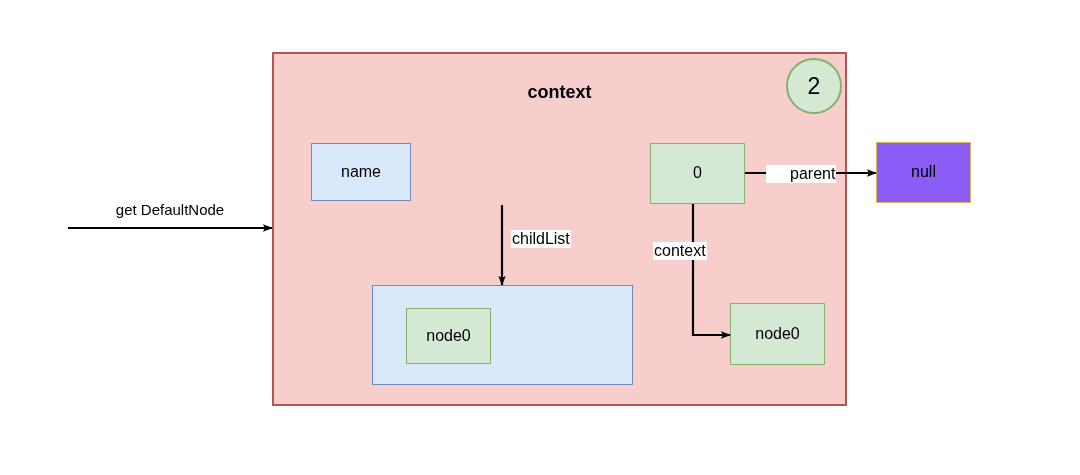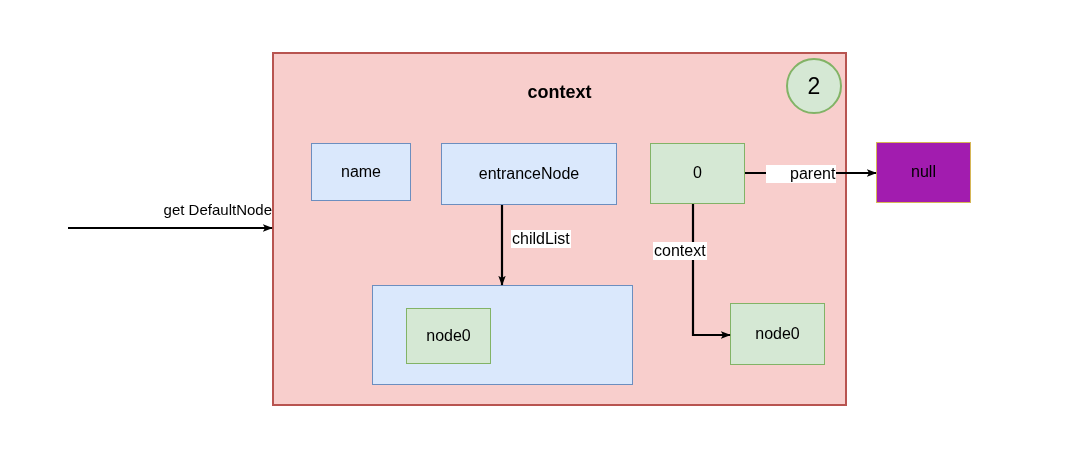--- a/index.html
+++ b/index.html
@@ -85,21 +85,21 @@
     background: #d5e8d4;
     border: 1.6px solid #82b366;
     font-size: 16px;
   }
   #box-zero        { left: 650px; top: 143px; width: 95px; height: 61px; }
   #box-node0-child { left: 33px;  top: 22px;  width: 85px; height: 56px; }
   #box-node0-cur   { left: 730px; top: 303px; width: 95px; height: 62px; }
 
   
   .yellow-box {
-    background: #a21caf;
+    background: #8b5cf6;
     border: 1.8px solid #d6b656;
     font-size: 16px;
   }
   #box-null { left: 876px; top: 142px; width: 95px; height: 61px; }
 
   
   .edge-label {
     position: absolute;
     background: #ffffff;
     font-size: 16px;
@@ -111,21 +111,21 @@
   #label-parent   { left: 766px; top: 165px; padding-left: 24px; }
   #label-childlist{ left: 487px; top: 230px; margin-left: 24px; }
   #label-curnode  { left: 653px; top: 242px; }
 
   
   .plain-label {
     position: absolute;
     font-size: 15px;
     white-space: nowrap;
     color: #000;
-    text-align: right;
+    text-align: center;
   }
   #label-get-default {
     left: 68px;
     top: 201px;
     width: 204px;
   }
   #label-arrow-node0 {
     left: 68px;
     top: 230px;
     width: 204px;
@@ -139,21 +139,20 @@
 <div id="canvas">
 
   <div class="box" id="context-container"></div>
 
   <div id="context-title">context</div>
 
   <div class="box" id="step-badge">2</div>
 
   <div class="box blue-box" id="box-name">name</div>
 
-  <div class="box blue-box" id="box-entrance">entranceNode</div>
 
   <div class="box green-box" id="box-zero">0</div>
 
   <div class="box blue-box" id="box-childlist">
     <div class="box green-box" id="box-node0-child">node0</div>
   </div>
 
   <div class="box green-box" id="box-node0-cur">node0</div>
 
   <div class="box yellow-box" id="box-null">null</div>

